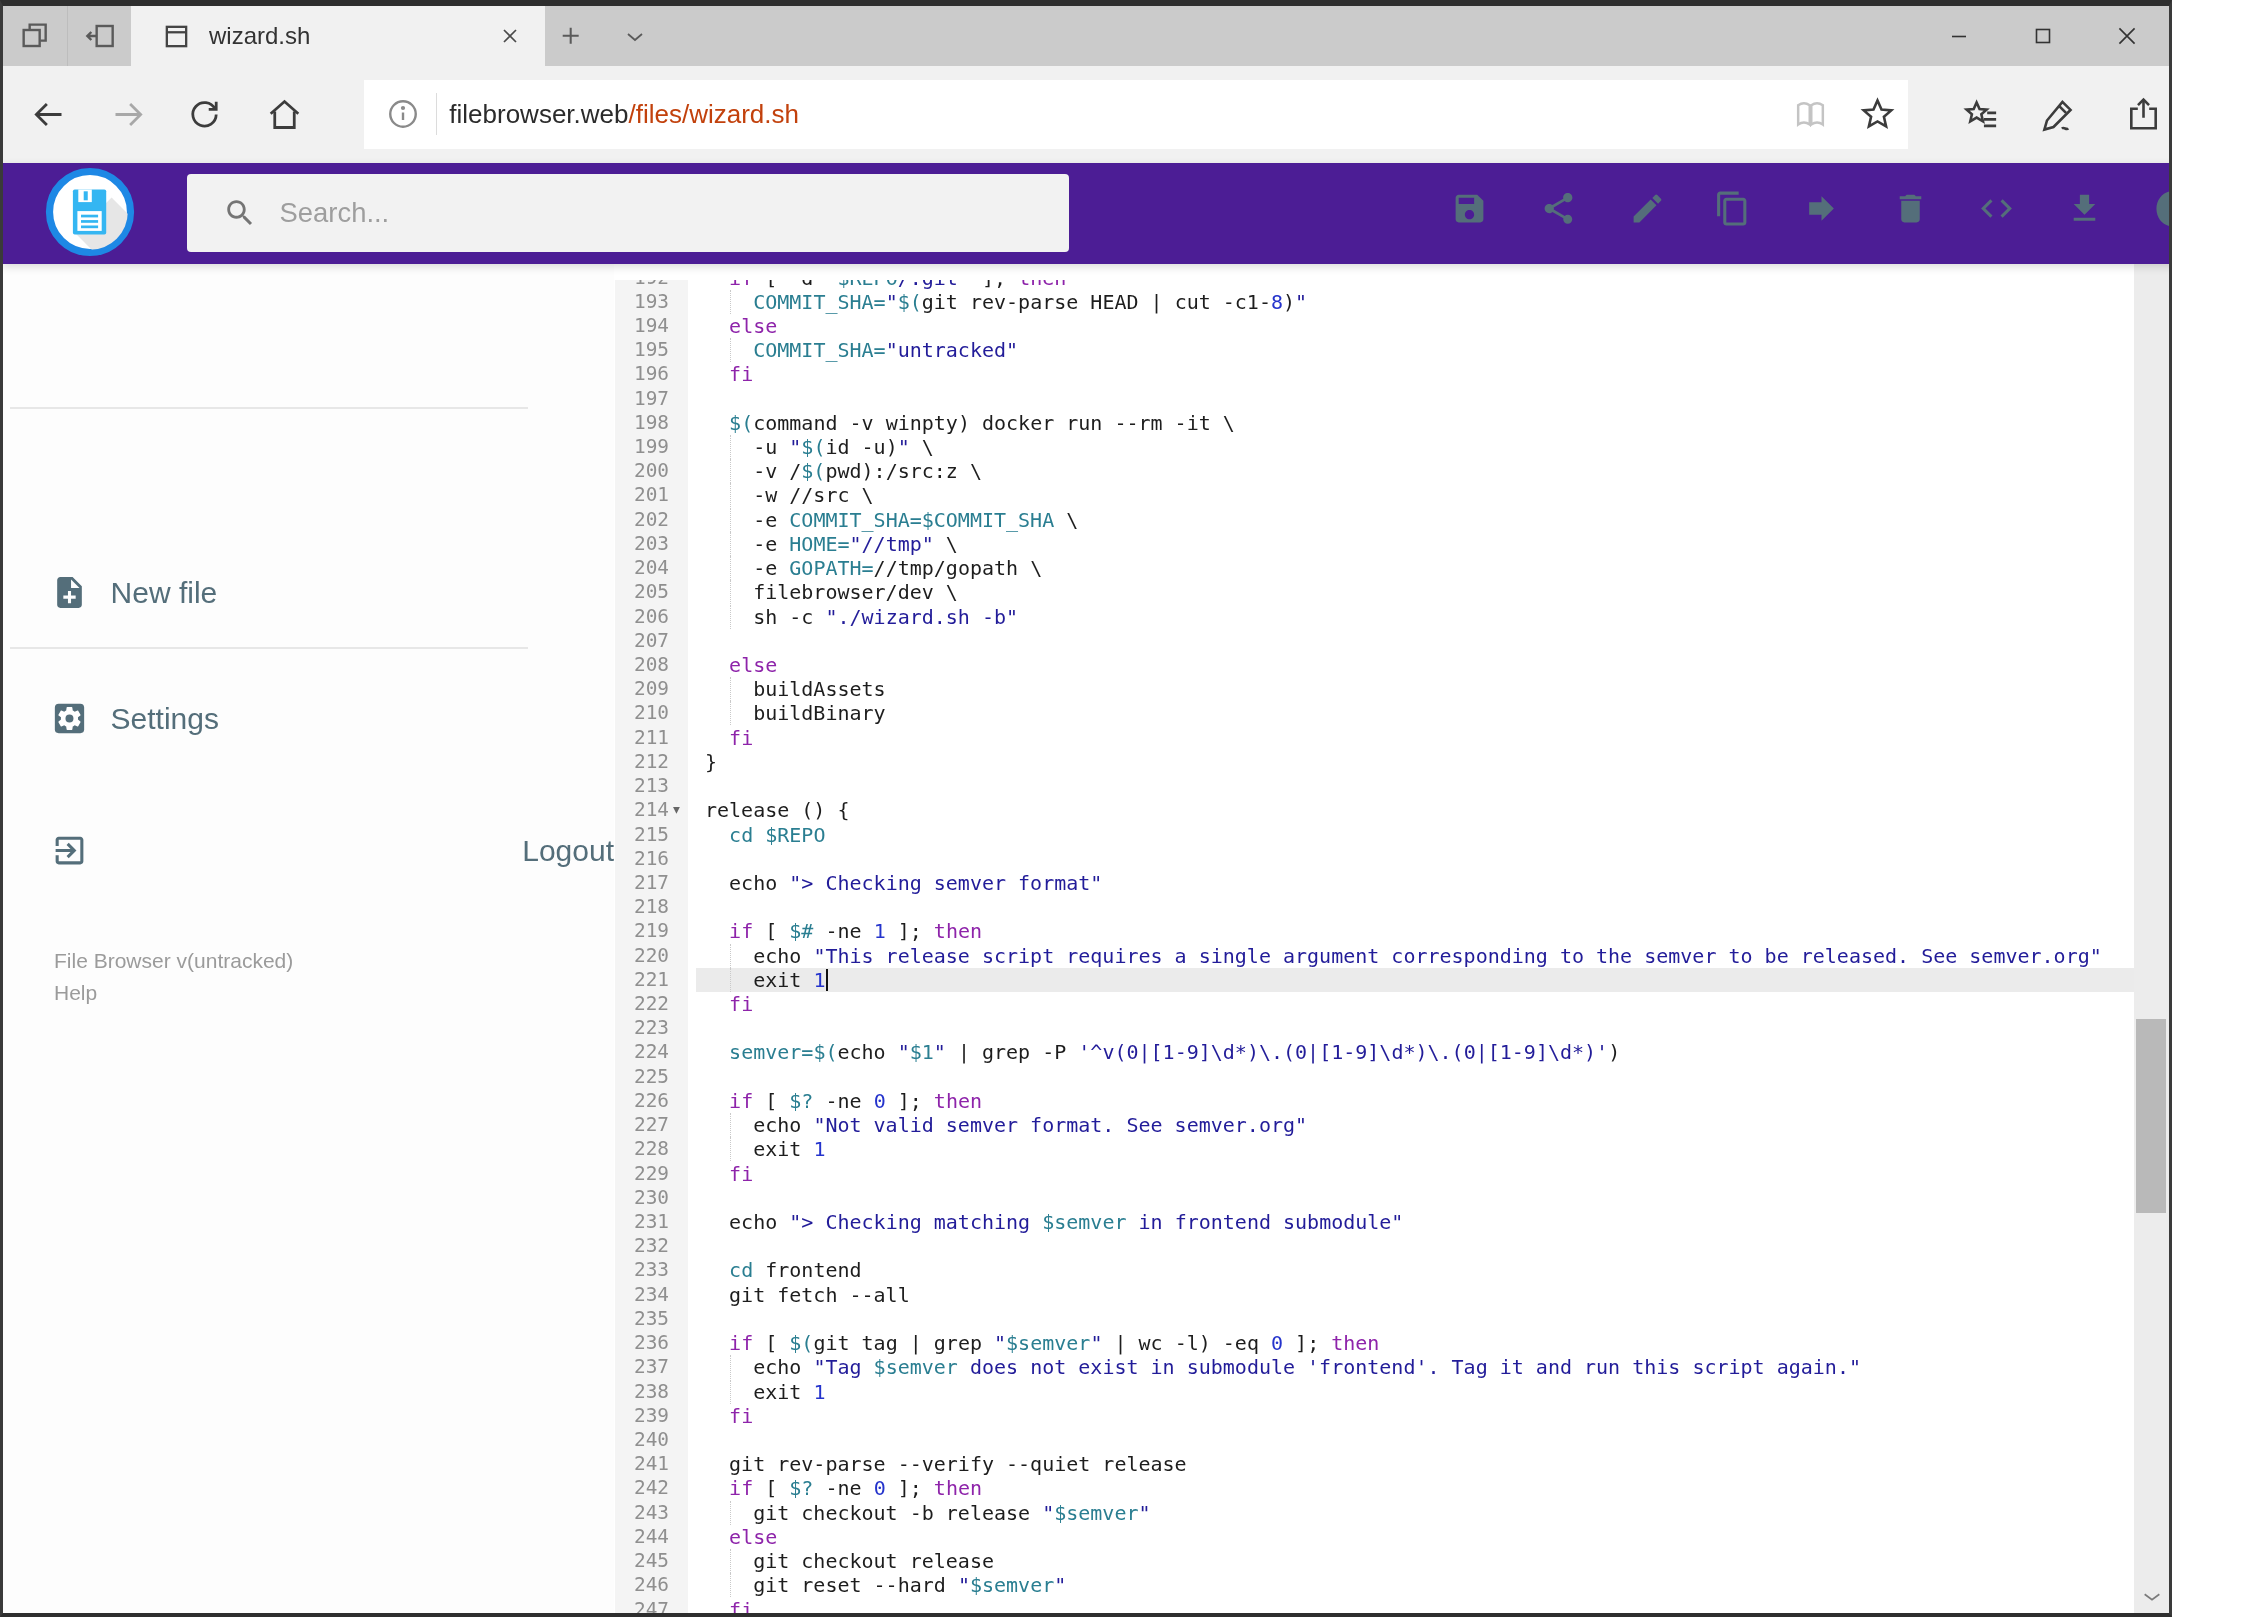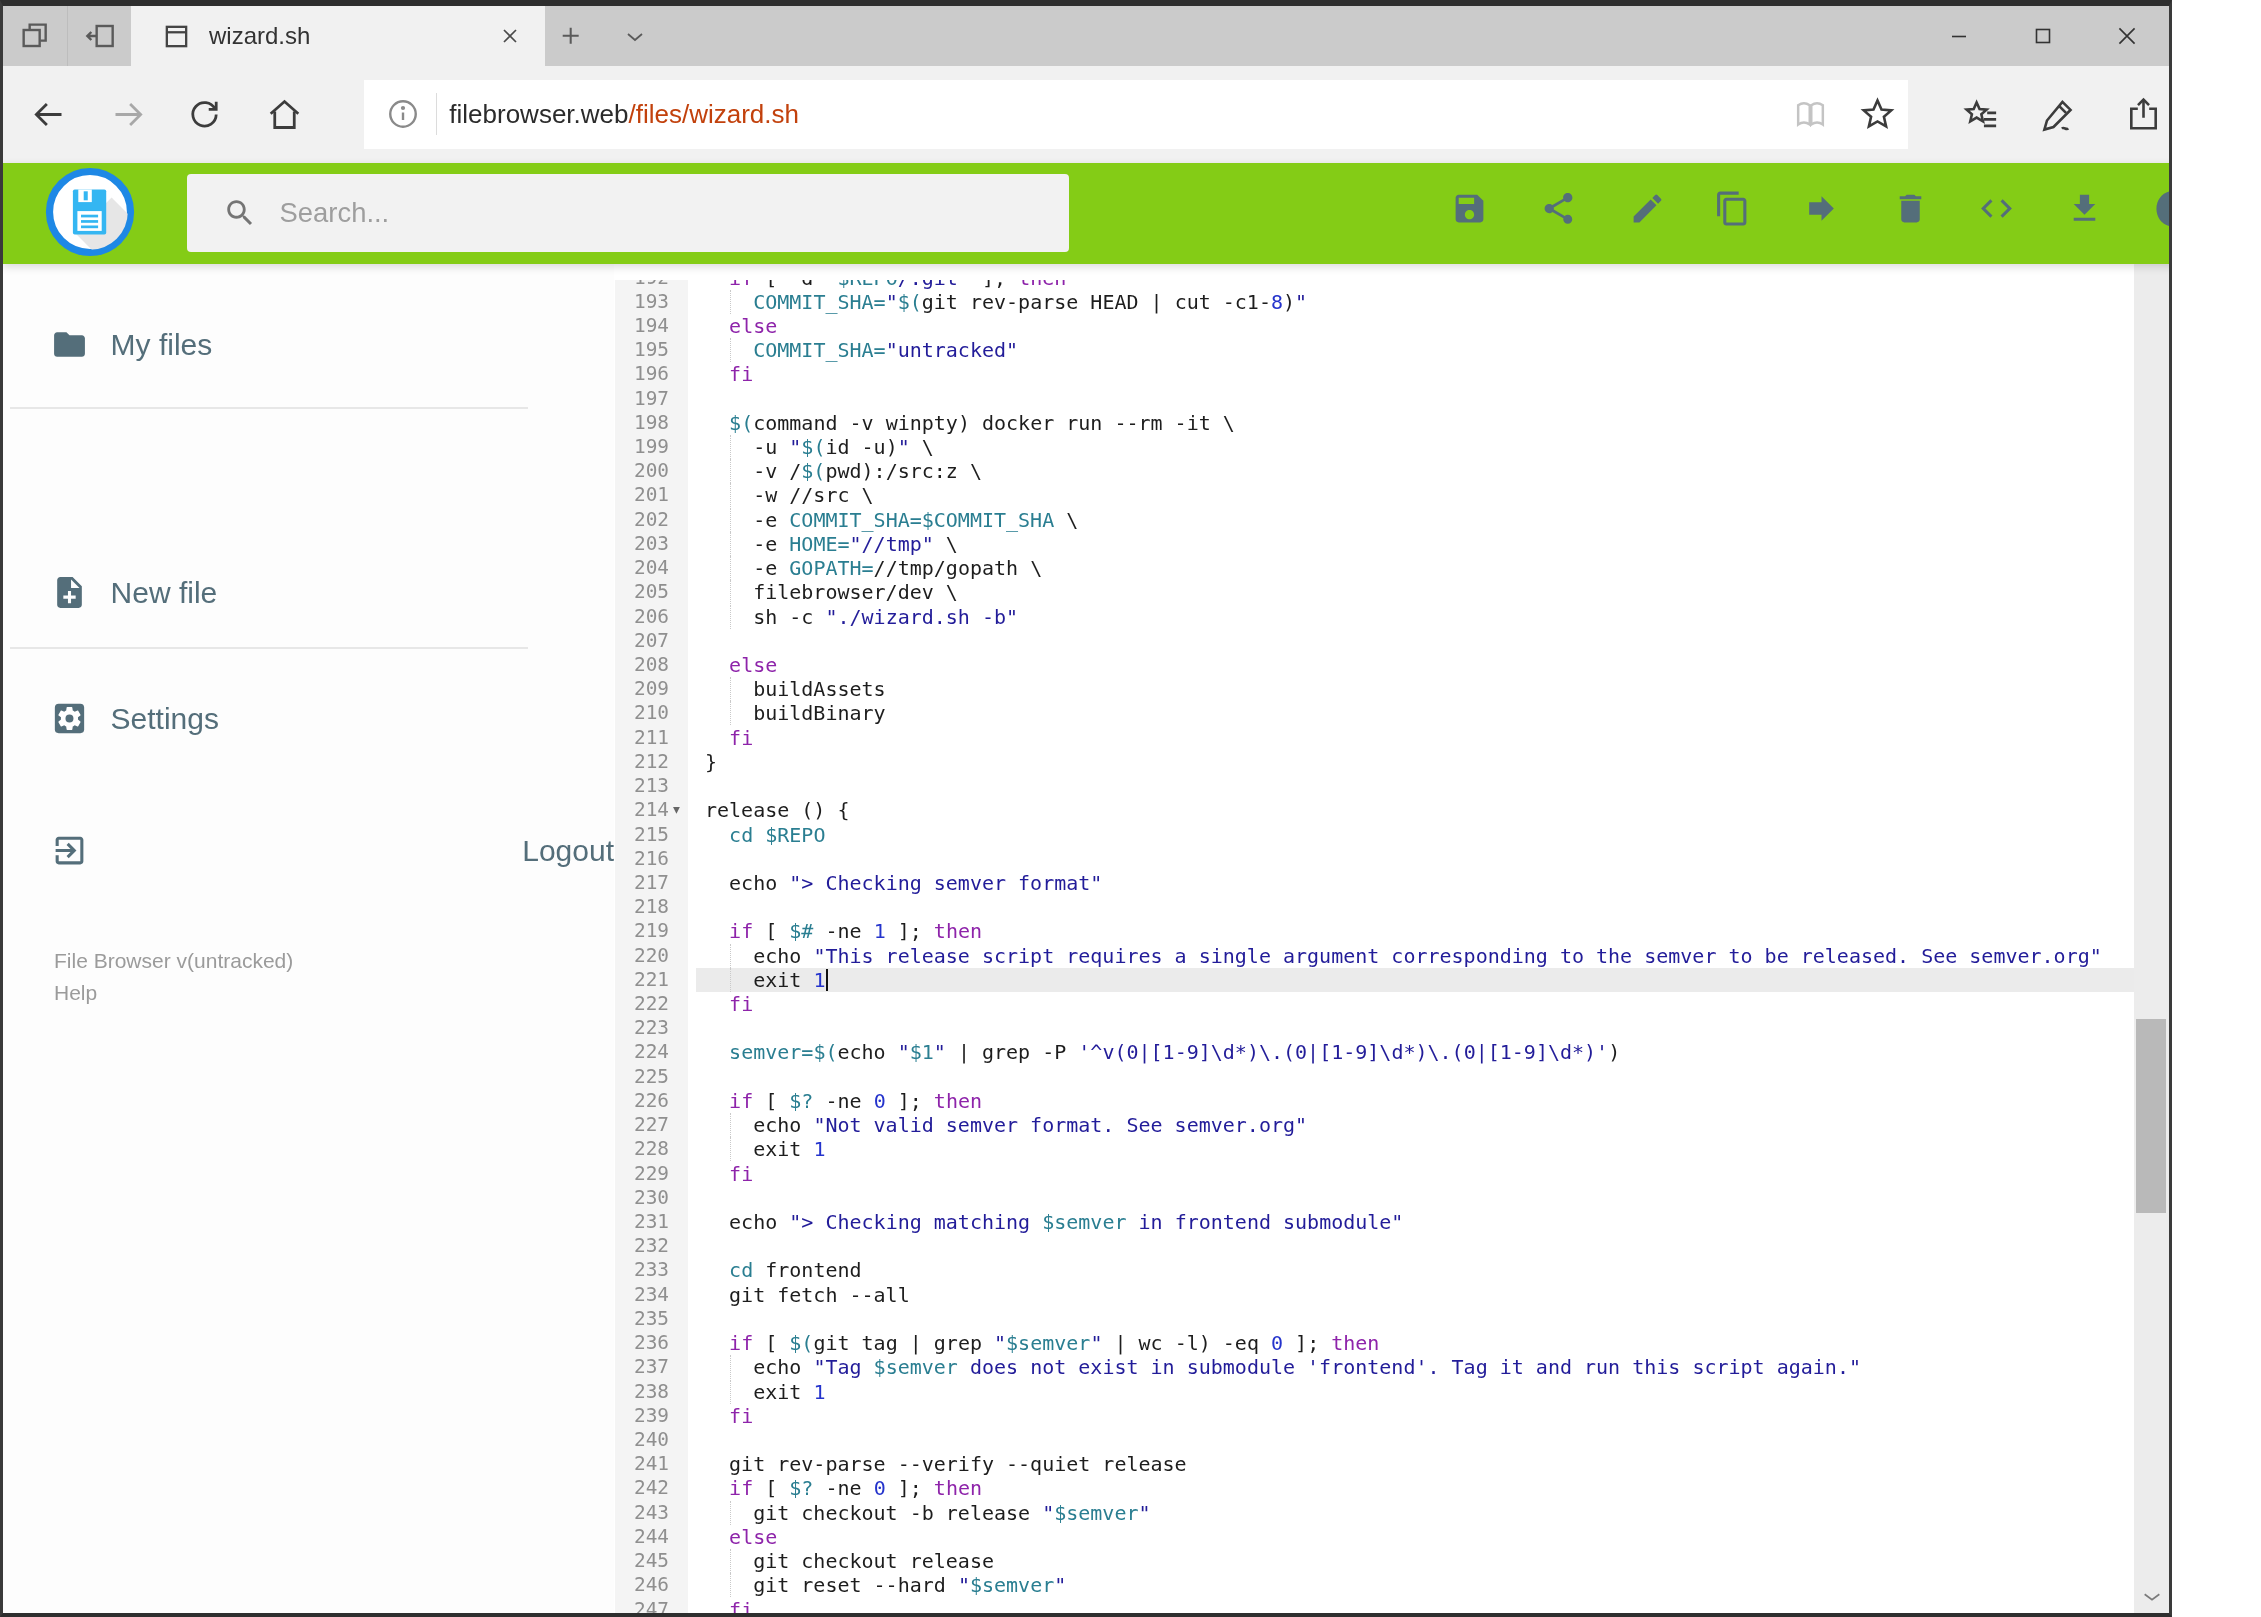--- a/index.html
+++ b/index.html
@@ -25,21 +25,21 @@
   #navbar { position:absolute; left:0; top:60px; width:100%; height:98px; background:#f1f1f1; }
   .nav-icon { position:absolute; top:29px; }
   #urlbox { position:absolute; left:361px; top:13.7px; width:1544px; height:69px; background:#fff; display:flex; align-items:center; }
   #url-info { margin-left:21px; }
   #url-sep { width:0.8px; height:42px; background:#dcdcdc; margin:0 13px 0 14.5px; }
   #url-text { font-size:26px; color:#2b2b2b; white-space:nowrap; }
   #url-text .path { color:#c2410c; }
   #url-right { position:absolute; right:11.3px; top:0; height:69px; display:flex; align-items:center; gap:29px; }
 
   
-  #fb-header { position:absolute; left:0; top:157px; width:2227px; height:101px; background:#84cc16;
+  #fb-header { position:absolute; left:0; top:157px; width:2227px; height:101px; background:#4c1d95;
                box-shadow:0 3.2px 8px rgba(0,0,0,0.14); z-index:5; }
   #fb-logo { position:absolute; left:42px; top:4px; }
   #searchbox { position:absolute; left:184px; top:11.3px; width:882px; height:78px; background:#f2f2f2; border-radius:4px; display:flex; align-items:center; }
   #searchbox svg { margin-left:36px; }
   #search-input { border:none; outline:none; background:transparent; font-size:27.4px; color:#444; margin-left:22.6px; width:727px; font-family:"Liberation Sans",sans-serif; }
   #search-input::placeholder { color:#9e9e9e; }
   .tb-icon { position:absolute; top:27.4px; cursor:pointer; }
 
   
   #sidebar { position:absolute; left:0; top:258px; width:611px; bottom:0; background:#fdfdfd; }
@@ -279,28 +279,20 @@
         </svg>
     </span>
     <span class="tb-icon" style="left:2151px;">
       <svg width="37" height="37" viewBox="0 0 24 24" fill="#546e7a">
           <path d="M12 2C6.48 2 2 6.48 2 12s4.48 10 10 10 10-4.48 10-10S17.52 2 12 2zm1 15h-2v-6h2v6zm0-8h-2V7h2v2z" transform="scale(1.05,1.15) translate(-0.5,-1.4)"></path>
         </svg>
     </span>
   </div>
 
   <div id="sidebar">
-    <div class="sb-item" style="top:36px;">
-      <span>
-        <svg width="37" height="37" viewBox="0 0 24 24" fill="#546e7a">
-            <path d="M10 4H4c-1.1 0-1.99.9-1.99 2L2 18c0 1.1.9 2 2 2h16c1.1 0 2-.9 2-2V8c0-1.1-.9-2-2-2h-8l-2-2z"></path>
-          </svg>
-      </span>
-      <span class="sb-label">My files</span>
-    </div>
     <div class="sb-divider" style="top:143px;"></div>
     <div class="sb-item" style="top:284px;">
       <span>
         <svg width="37" height="37" viewBox="0 0 24 24" fill="#546e7a">
             <path d="M14 2H6c-1.1 0-1.99.9-1.99 2L4 20c0 1.1.89 2 1.99 2H18c1.1 0 2-.9 2-2V8l-6-6zm2 14h-3v3h-2v-3H8v-2h3v-3h2v3h3v2zm-3-7V3.5L18.5 9H13z"></path>
           </svg>
       </span>
       <span class="sb-label">New file</span>
     </div>
     <div class="sb-divider" style="top:383px;"></div>

